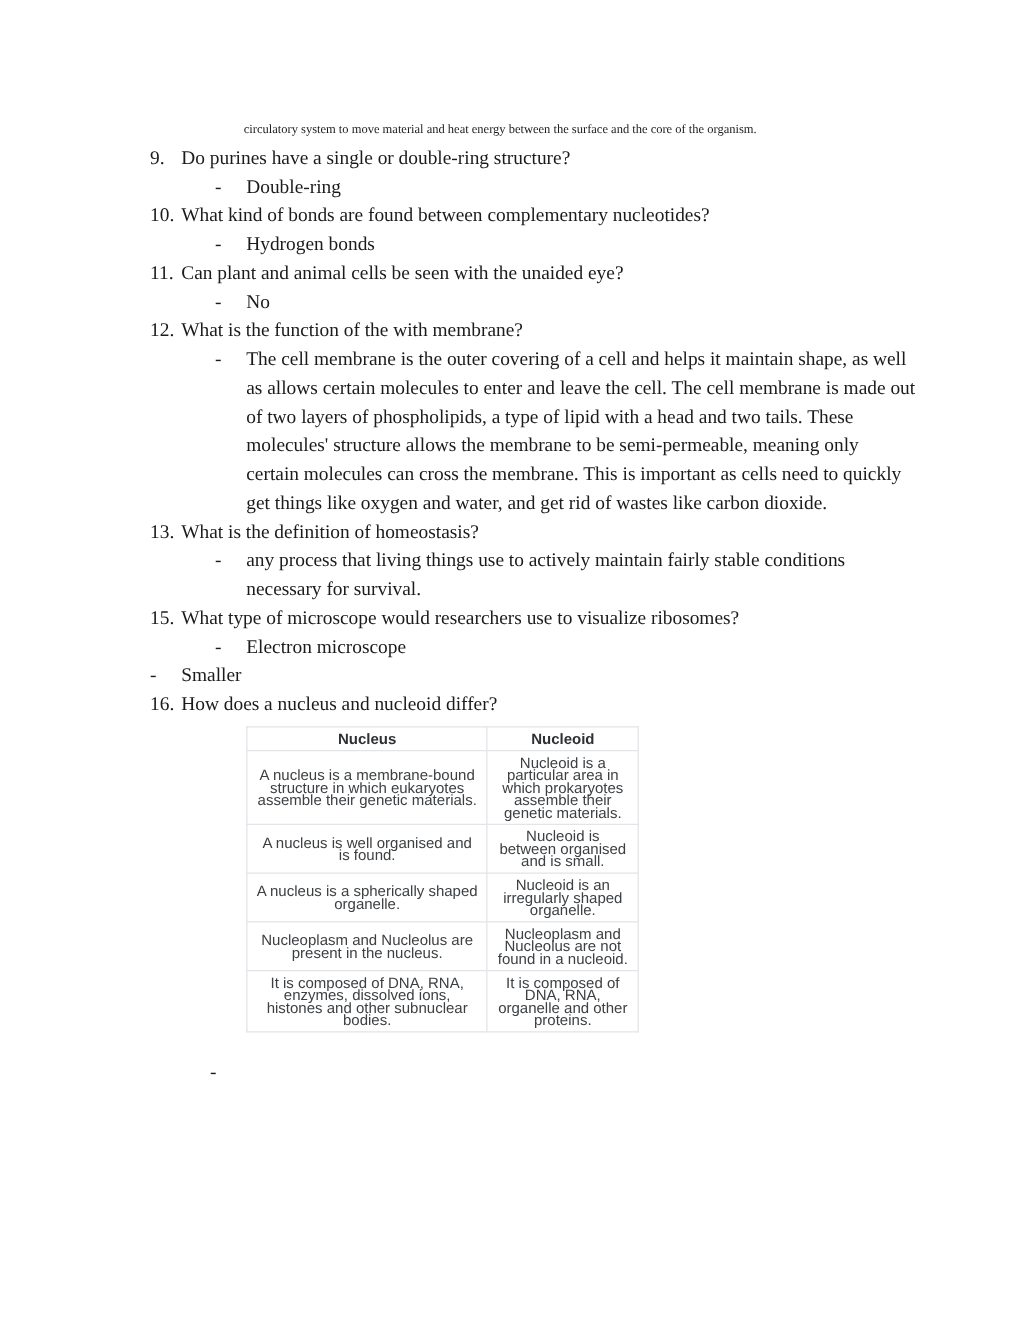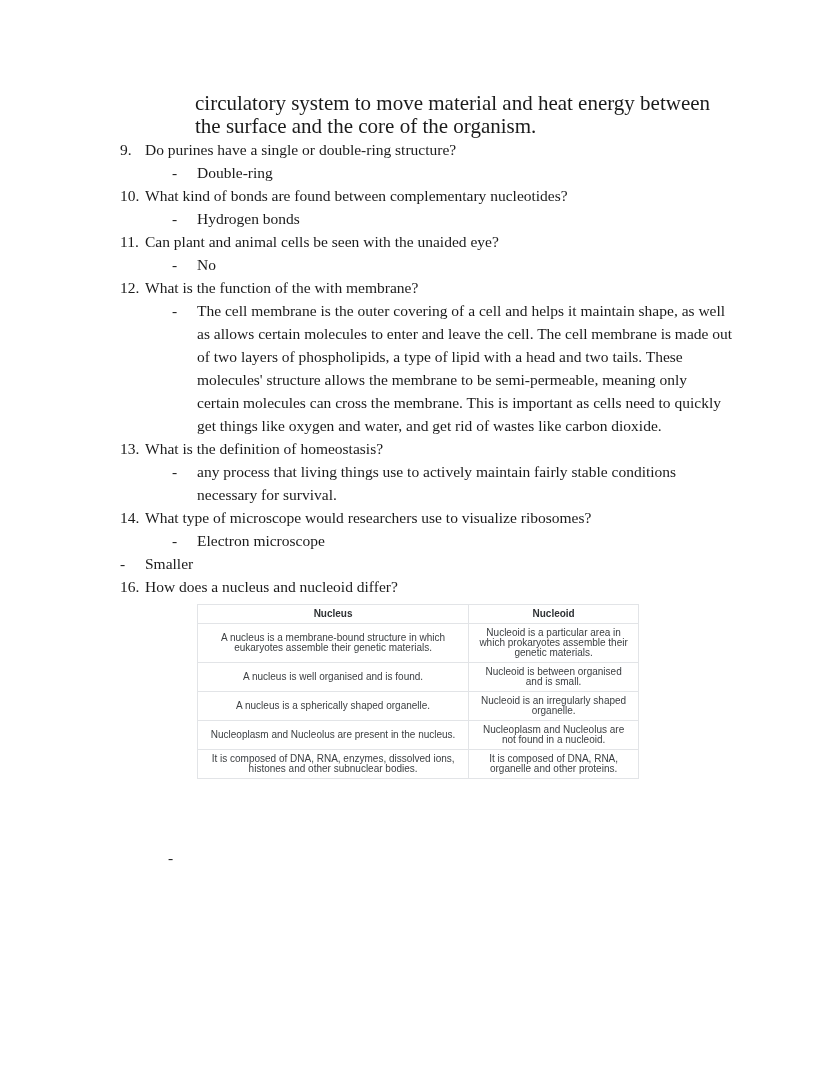--- a/index.html
+++ b/index.html
@@ -12,38 +12,38 @@
   }
   .page {
     position: relative;
     width: 828px; height: 1071px;
     background: #ffffff;
     padding: 92px 95px 0 120px;
     overflow: hidden;
   }
   .continuation {
     margin: 0 0 0 75px;
-    font-size: 21px;
+    font-size: 10px;
     line-height: 23px;
     max-width: 540px;
   }
   .q-row { display: flex; align-items: flex-start; font-size: 15.5px; line-height: 23px; }
   .q-num { flex: 0 0 25px; }
   .q-text { flex: 1; }
   .a-row { display: flex; align-items: flex-start; font-size: 15.5px; line-height: 23px; }
   .a-row.line, .a-row.paragraph { margin-left: 52px; }
   .a-row.outdent { margin-left: 0; }
   .a-dash { flex: 0 0 25px; }
   .a-text { flex: 1; max-width: 536px; }
   .table-wrap { margin: 6px 0 0 77px; }
   table.compare {
     border-collapse: collapse;
-    width: 442px;
+    width: 314px;
     font-family: "Liberation Sans", sans-serif;
-    font-size: 10px;
+    font-size: 12px;
     line-height: 10px;
     color: #3d4043;
     background: #ffffff;
   }
   table.compare th, table.compare td {
     border: 1px solid #e2e4e7;
     padding: 4px 7px;
     text-align: center;
     vertical-align: middle;
   }
@@ -114,21 +114,21 @@
           <span class="q-num">13.</span>
           <span class="q-text">What is the definition of homeostasis?</span>
         </div>
         <div class="a-row paragraph">
           <span class="a-dash">-</span>
           <span class="a-text">any process that living things use to actively maintain fairly stable conditions necessary for survival.</span>
         </div>
       </div>
       <div class="qa-item">
         <div class="q-row">
-          <span class="q-num">14.</span>
+          <span class="q-num">15.</span>
           <span class="q-text">What type of microscope would researchers use to visualize ribosomes?</span>
         </div>
         <div class="a-row line">
           <span class="a-dash">-</span>
           <span class="a-text">Electron microscope</span>
         </div>
       </div>
       <div class="qa-item">
         <div class="a-row outdent">
           <span class="a-dash">-</span>

